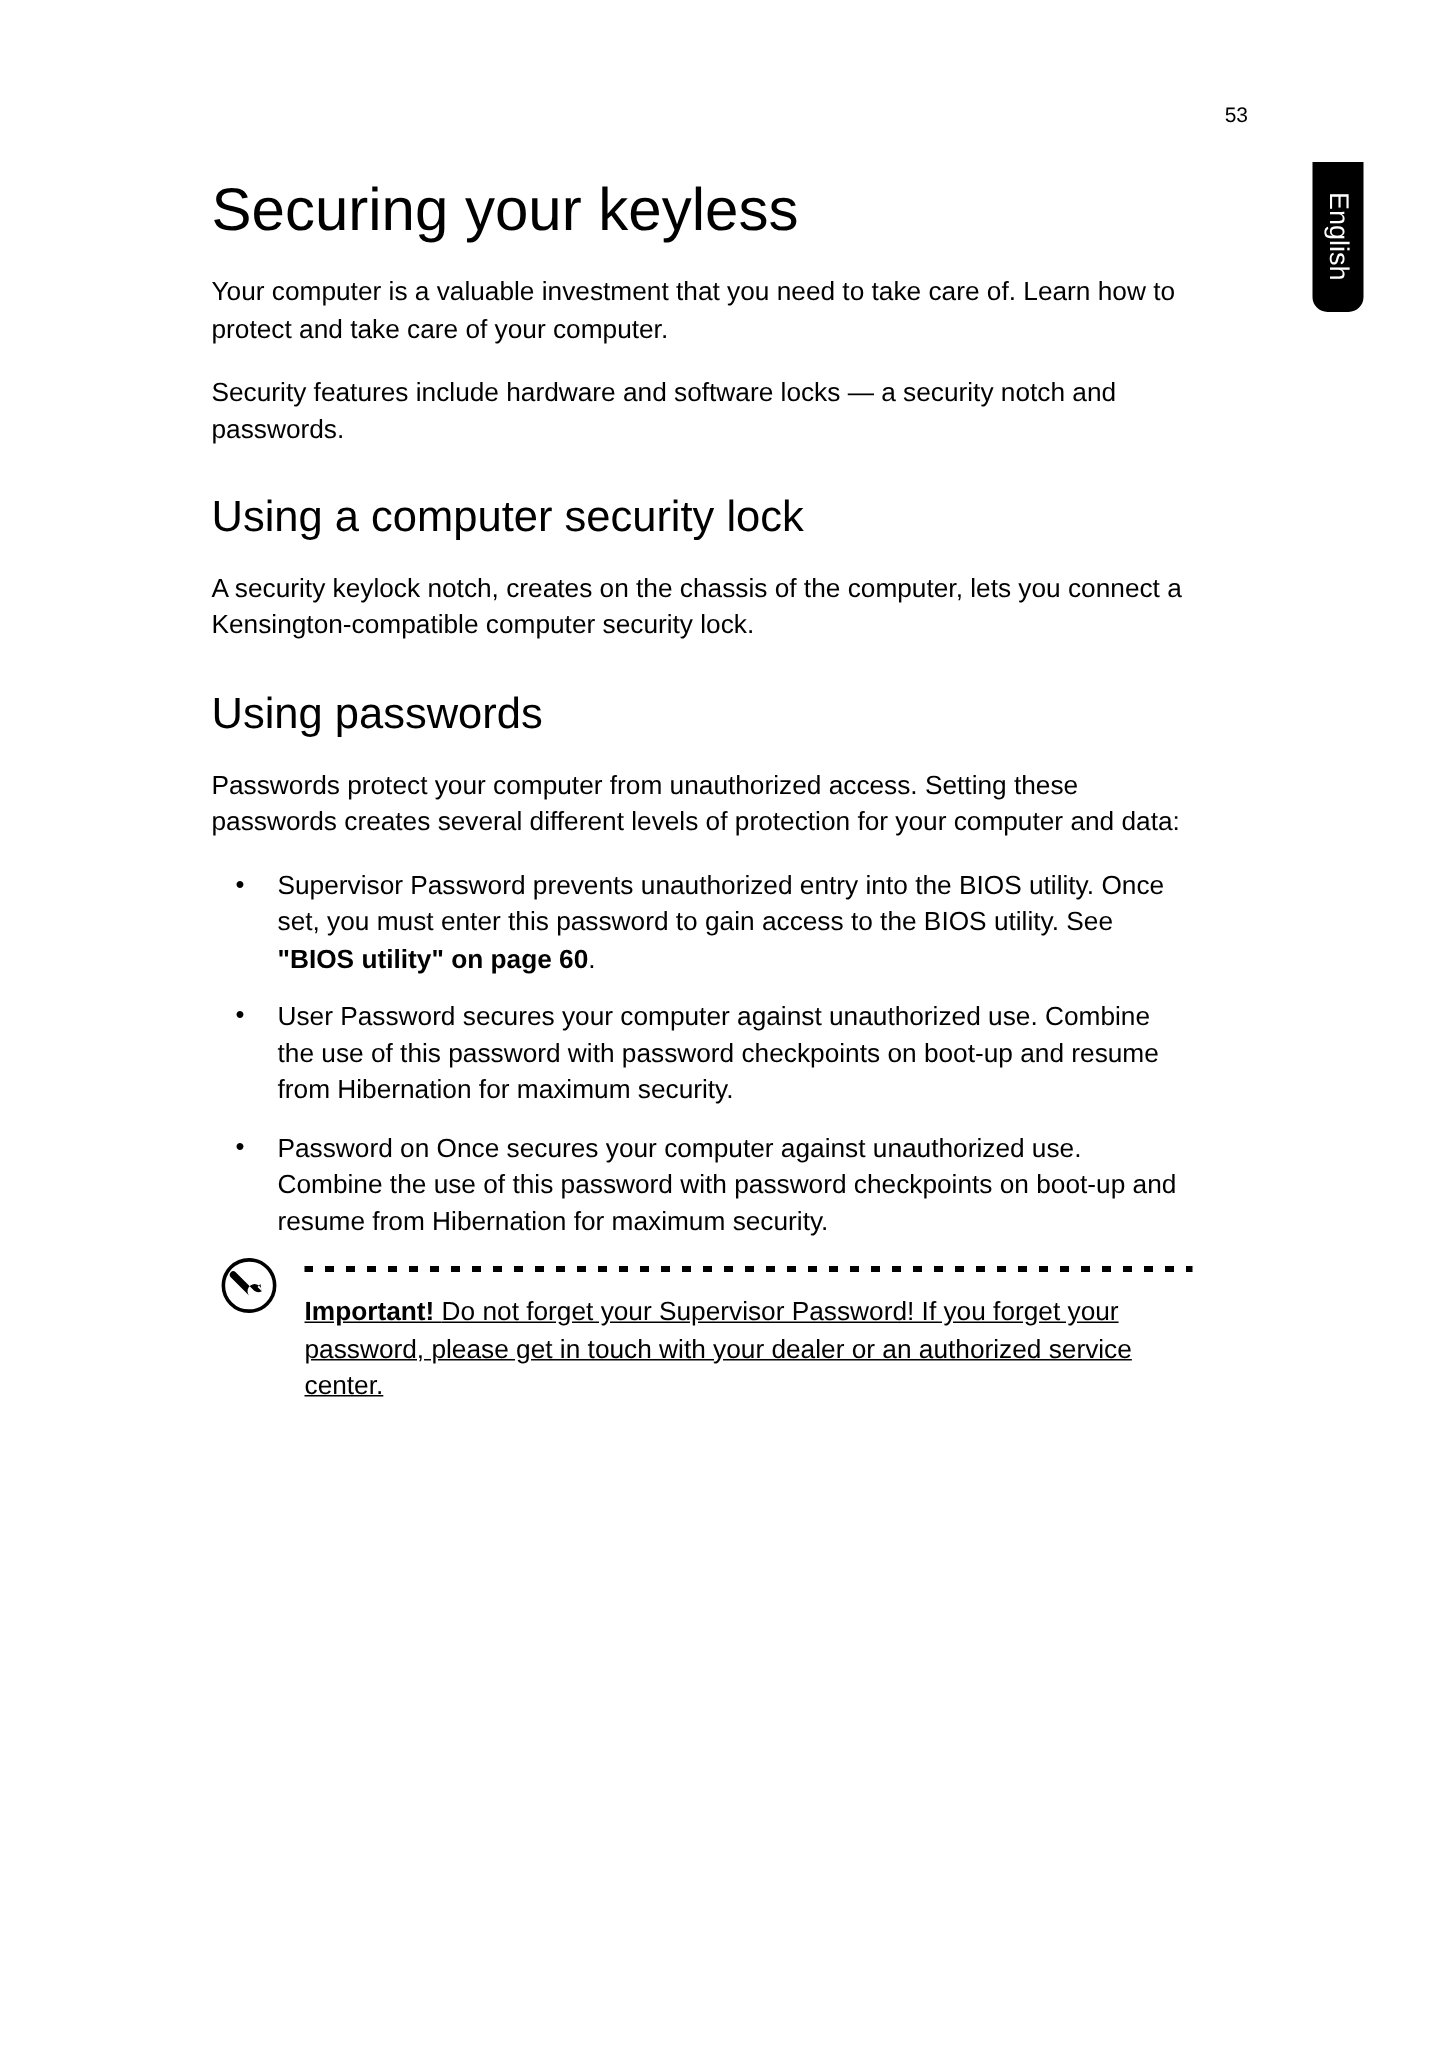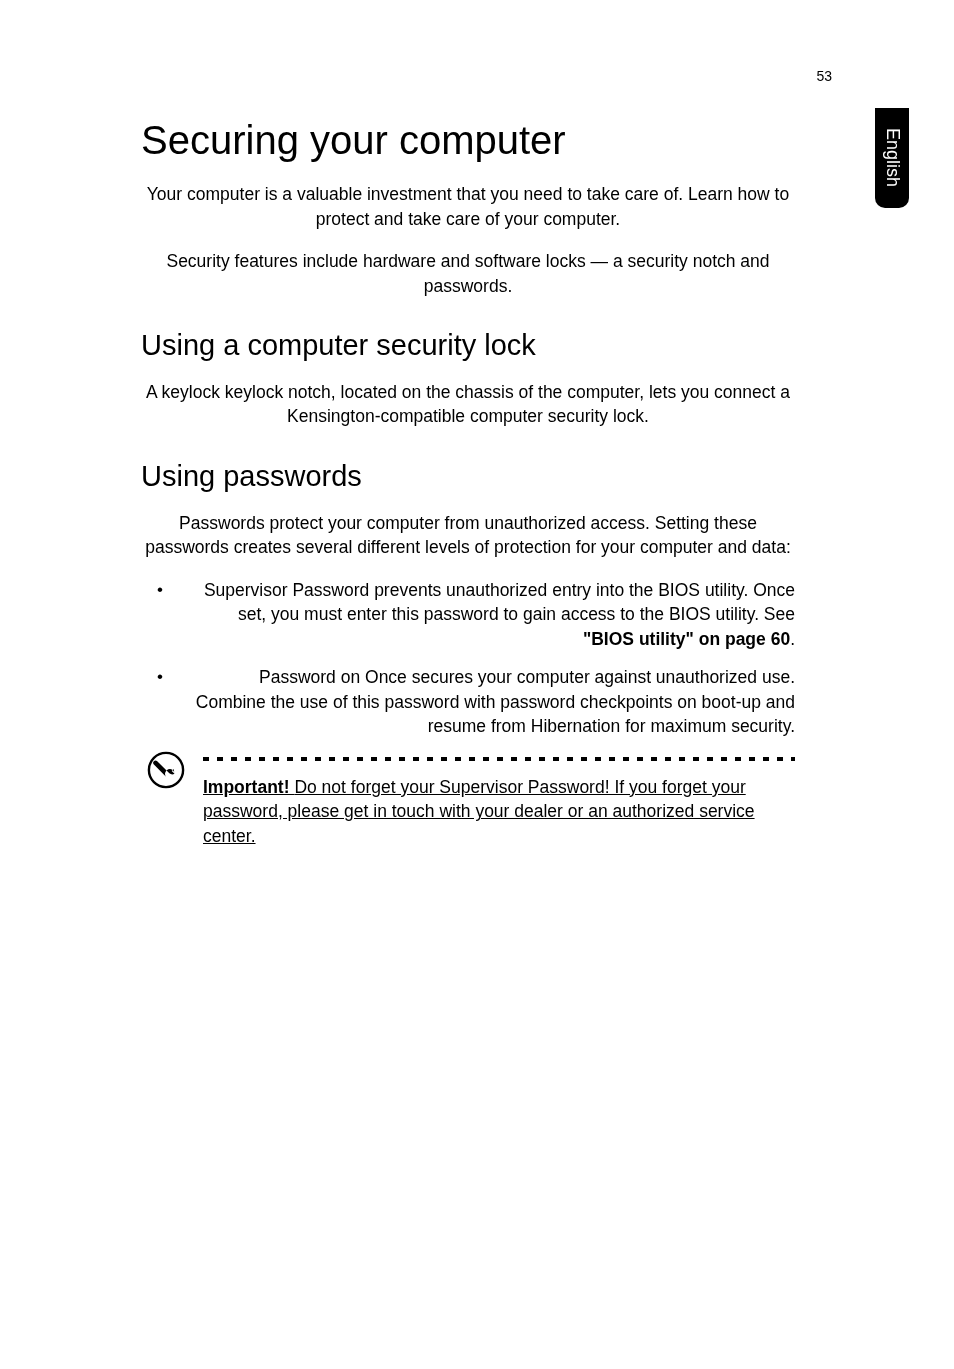--- a/index.html
+++ b/index.html
@@ -53,33 +53,31 @@
       font-size: 29px;
       font-weight: 400;
       margin-top: 32px;
       margin-bottom: 18px;
       line-height: 1.1;
     }
     p {
       font-size: 17.5px;
       line-height: 1.4;
       margin-bottom: 18px;
-      text-align: center;
     }
     ul {
       list-style: none;
       margin-top: 6px;
     }
     li {
       font-size: 17.5px;
       line-height: 1.4;
       margin-bottom: 14px;
       padding-left: 44px;
       position: relative;
-      text-align: right;
     }
     li::before {
       content: "•";
       position: absolute;
       left: 16px;
       top: 0;
       font-size: 17px;
     }
     .bold {
       font-weight: 700;
@@ -110,35 +108,36 @@
   </style>
 </head>
 <body>
 
 <div class="page-number">53</div>
 
 <div class="side-tab">English</div>
 
 <div class="content">
 
-  <h1>Securing your computer</h1>
+  <h1>Securing your keyless</h1>
 
   <p>Your computer is a valuable investment that you need to take care of. Learn how to protect and take care of your computer.</p>
   <p>Security features include hardware and software locks — a security notch and passwords.</p>
 
   <h2>Using a computer security lock</h2>
-  <p>A keylock keylock notch, located on the chassis of the computer, lets you connect a Kensington-compatible computer security lock.</p>
+  <p>A security keylock notch, creates on the chassis of the computer, lets you connect a Kensington-compatible computer security lock.</p>
 
   <h2>Using passwords</h2>
   <p>Passwords protect your computer from unauthorized access. Setting these passwords creates several different levels of protection for your computer and data:</p>
 
   <ul>
     <li>
       <span>Supervisor Password prevents unauthorized entry into the BIOS utility. Once set, you must enter this password to gain access to the BIOS utility. See </span><span class="bold">"BIOS utility" on page 60</span><span>.</span>
     </li>
+    <li>User Password secures your computer against unauthorized use. Combine the use of this password with password checkpoints on boot-up and resume from Hibernation for maximum security.</li>
     <li>Password on Once secures your computer against unauthorized use. Combine the use of this password with password checkpoints on boot-up and resume from Hibernation for maximum security.</li>
   </ul>
 
   <div class="note-block">
     <svg class="note-icon" viewBox="0 0 40 40">
       <circle cx="20" cy="20" r="18" fill="none" stroke="#000" stroke-width="2.5"></circle>
       <path d="M 24 11 a 5 5 0 1 0 3 9 l -13 13 a 2.5 2.5 0 0 1 -3.5 -3.5 l 13 -13 a 5 5 0 0 0 0.5 -5.5 l -3 3 l -2 -2 z" fill="#000" transform="rotate(90 20 20)"></path>
     </svg>
     <div class="note-dashes"></div>
     <div class="note-text">

